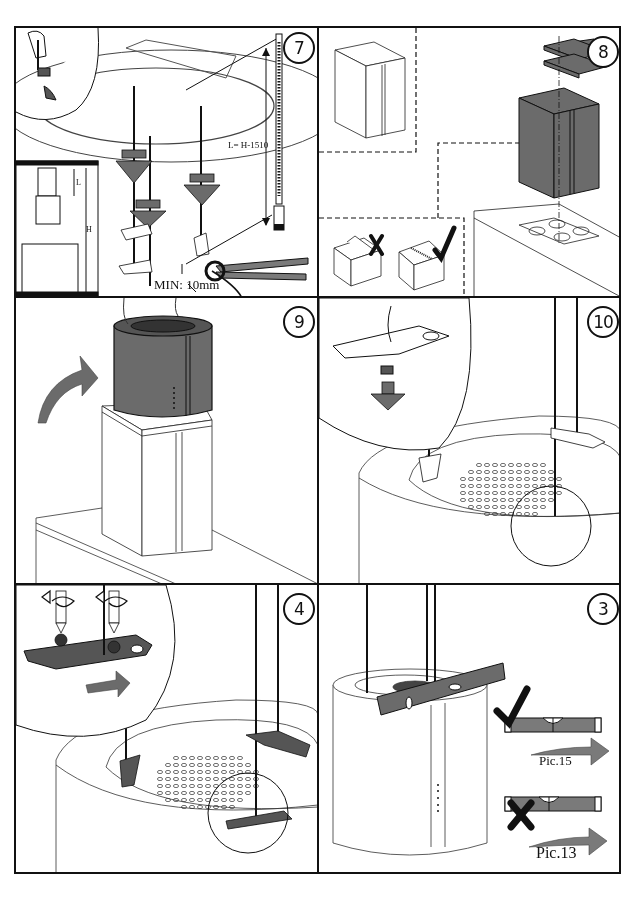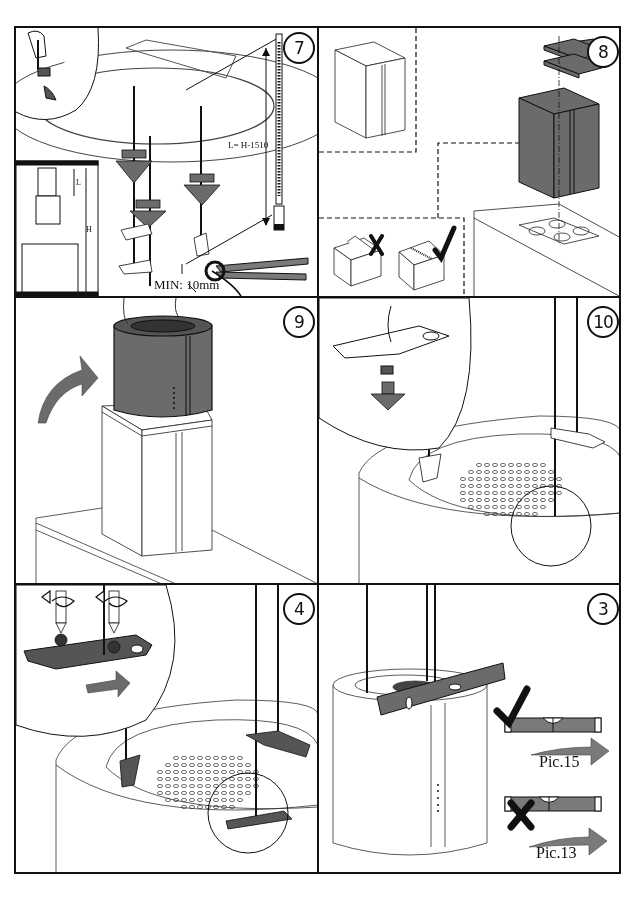--- a/index.html
+++ b/index.html
@@ -500,21 +500,21 @@
         <rect x="276" y="212" width="6" height="14" fill="#fff"></rect>
         <path d="M220,212 Q230,223 240,212 Z" fill="#fff"></path>
         <line x1="230" y1="212" x2="230" y2="226"></line>
       </g>
       <g stroke="#111" stroke-width="7" stroke-linecap="round">
         <line x1="192" y1="218" x2="212" y2="242"></line>
         <line x1="212" y1="218" x2="192" y2="242"></line>
       </g>
       <path d="M210,262 Q240,252 270,252 L270,243 L288,256 L270,270 L270,260 Q240,260 210,262 Z" fill="#7a7a7a" stroke="#444" stroke-width="0.6"></path>
     </svg>
-    <span class="lbl" style="left:220px;top:168px;font-size:16px;">Pic.15</span>
+    <span class="lbl" style="left:220px;top:168px;font-size:13px;">Pic.15</span>
     <span class="lbl" style="left:217px;top:259px;font-size:16px;">Pic.13</span>
     <div class="step" style="left:268px;top:8px;">3</div>
   </div>
 
   <svg width="636" height="900" style="pointer-events:none;">
     <rect x="15" y="27" width="605" height="846" fill="none" stroke="#111" stroke-width="2"></rect>
     <line x1="318" y1="27" x2="318" y2="873" stroke="#111" stroke-width="2"></line>
     <line x1="15" y1="297" x2="620" y2="297" stroke="#111" stroke-width="2"></line>
     <line x1="15" y1="584" x2="620" y2="584" stroke="#111" stroke-width="2"></line>
   </svg>

